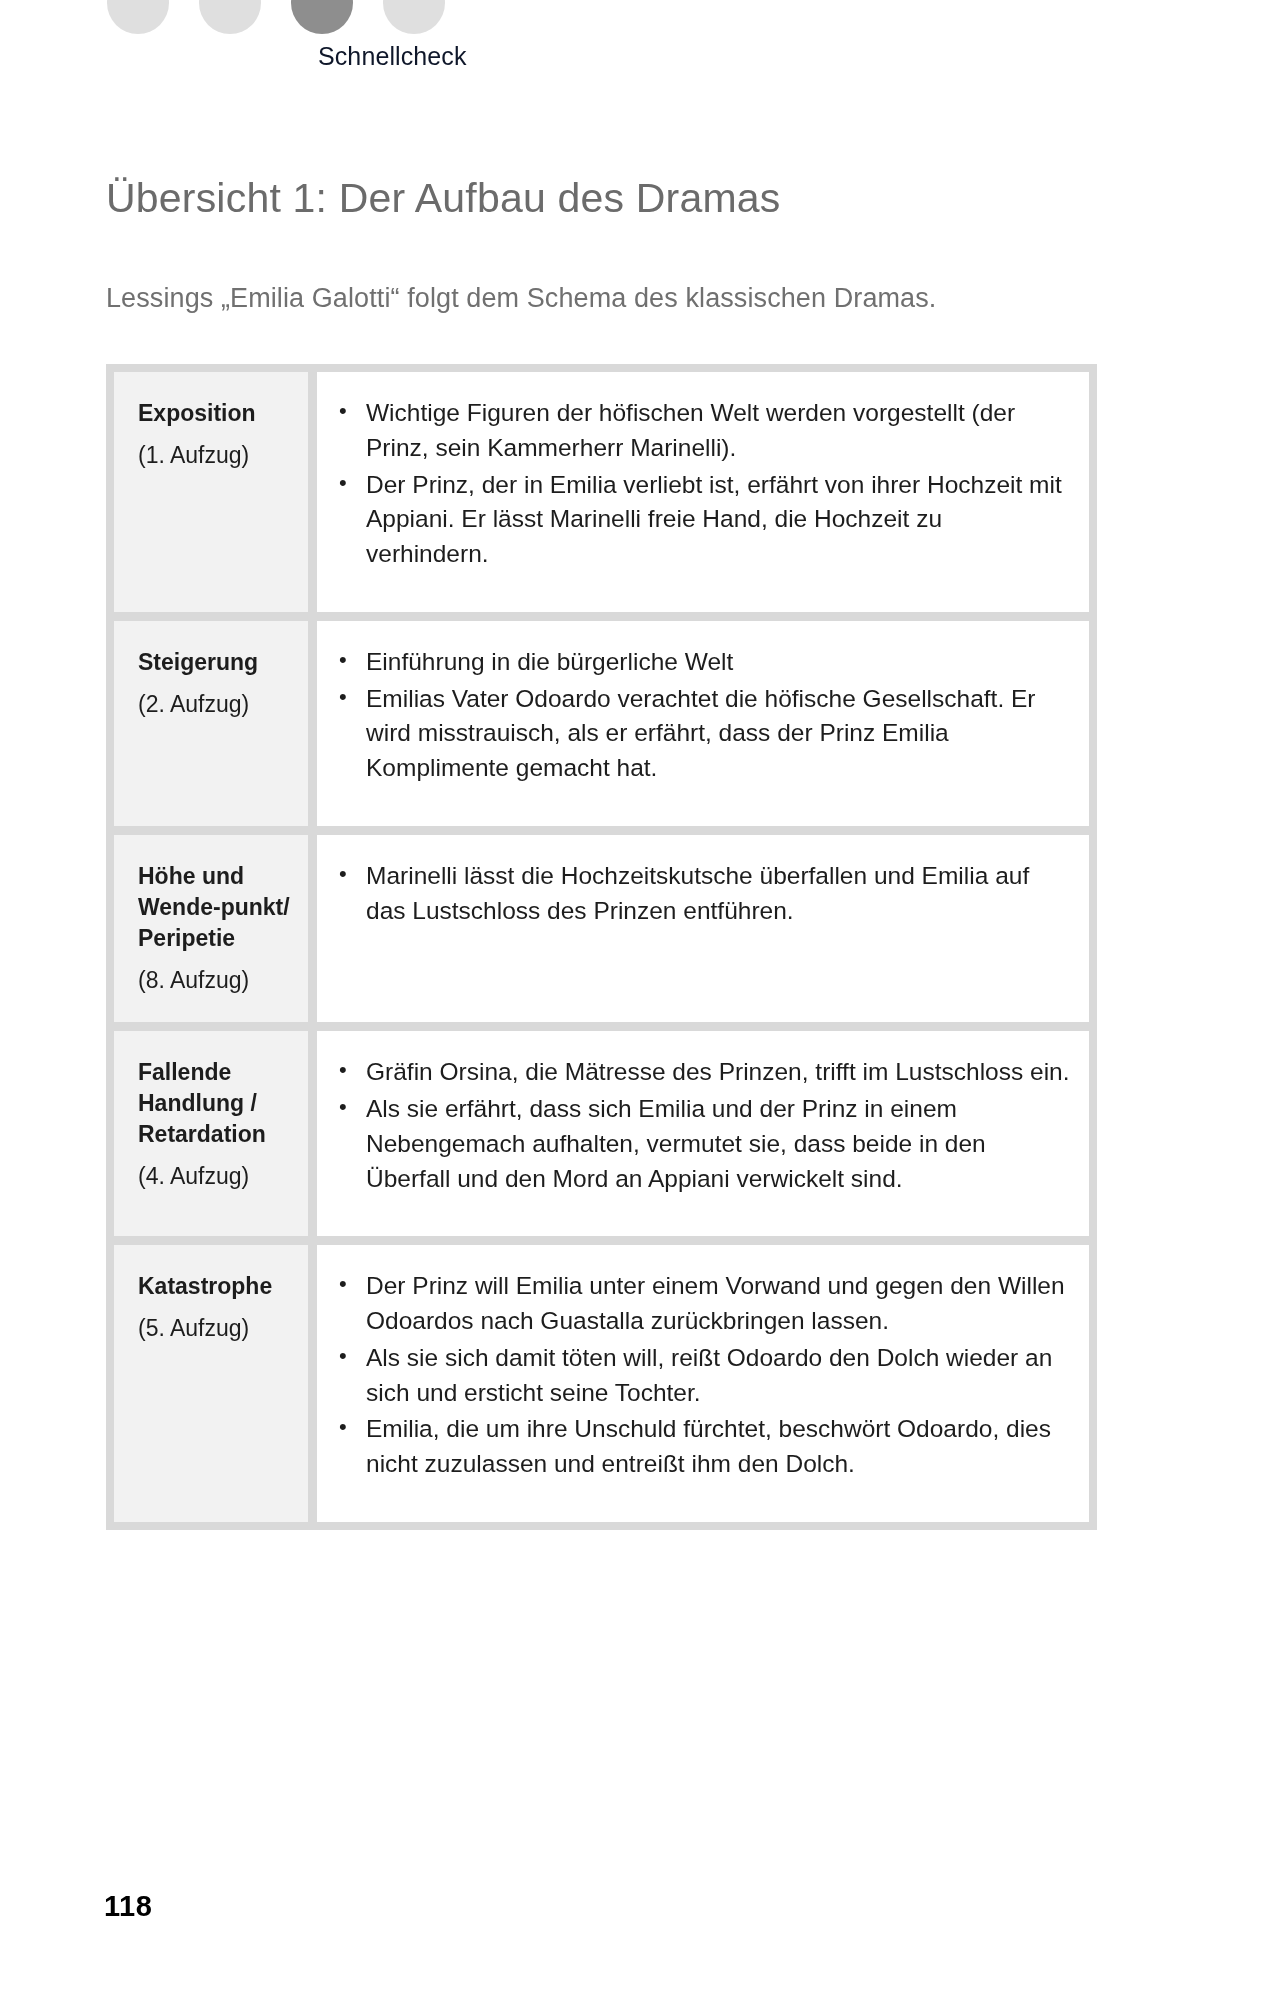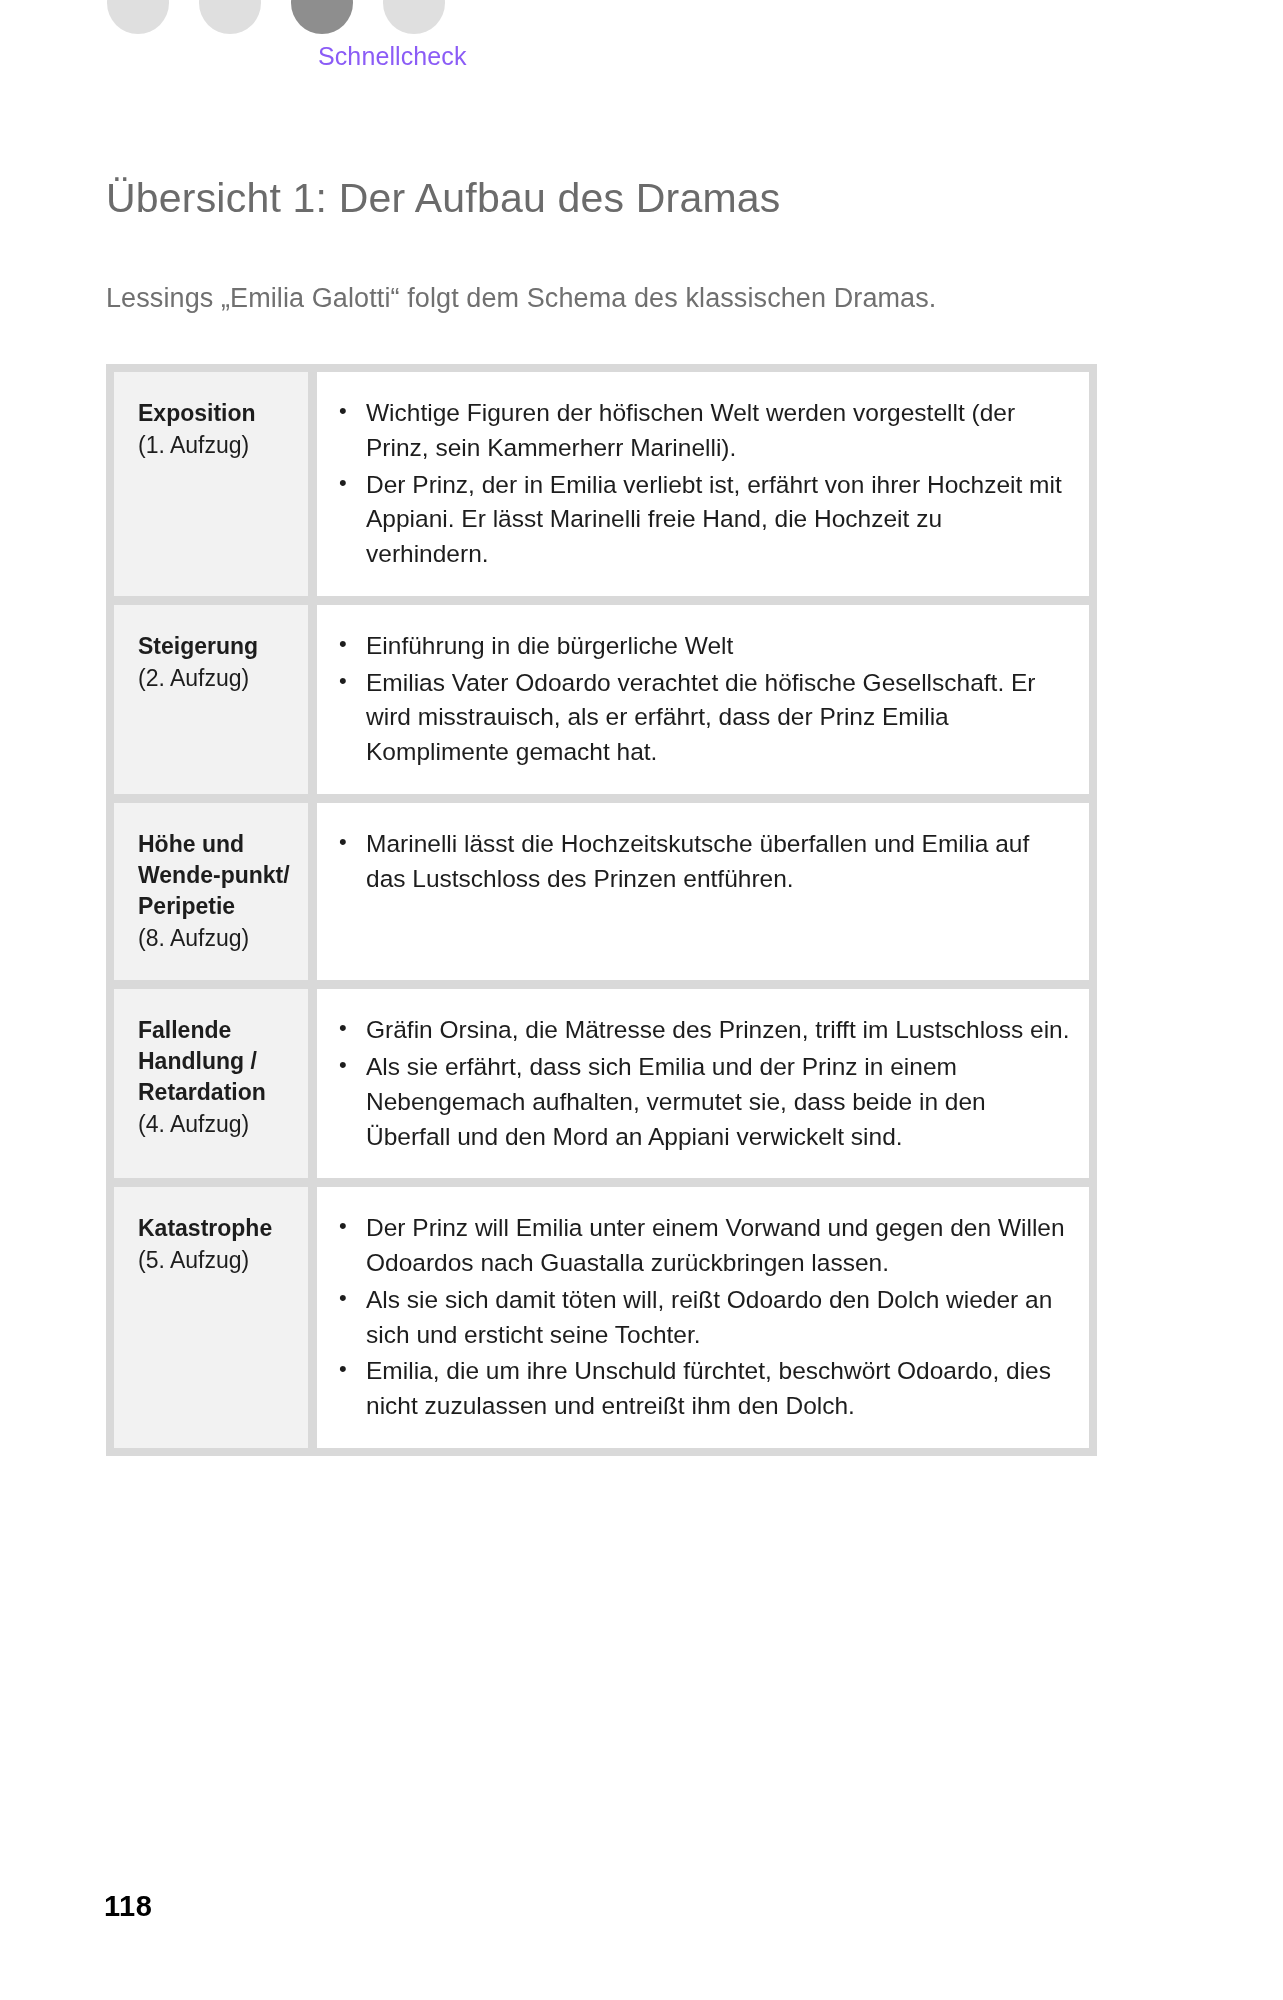--- a/index.html
+++ b/index.html
@@ -33,21 +33,21 @@
     flex: 0 0 auto;
   }
   .dot.active {
     background: #8e8e8e;
   }
   .dot-label {
     position: absolute;
     left: 318px;
     top: 42px;
     font-size: 25px;
-    color: #8b5cf6;
+    color: #0f172a;
     letter-spacing: 0.1px;
     white-space: nowrap;
   }
 
   
   .page-title {
     position: absolute;
     left: 106px;
     top: 148px;
     font-size: 41px;
@@ -97,26 +97,26 @@
     font-size: 23px;
     font-weight: bold;
     color: #1d1d1d;
     line-height: 1.35;
   }
   .t-stage-act {
     font-size: 23px;
     font-weight: normal;
     color: #1d1d1d;
     line-height: 1.35;
-    margin-top: 1px;
+    margin-top: 11px;
   }
   .t-content {
     flex: 1 1 auto;
     background: #ffffff;
-    padding: 24px 18px 24px 20px;
+    padding: 24px 18px 40px 20px;
     box-sizing: border-box;
   }
   ul.bullets {
     list-style: none;
     margin: 0;
     padding: 0;
   }
   ul.bullets li {
     position: relative;
     padding-left: 29px;

